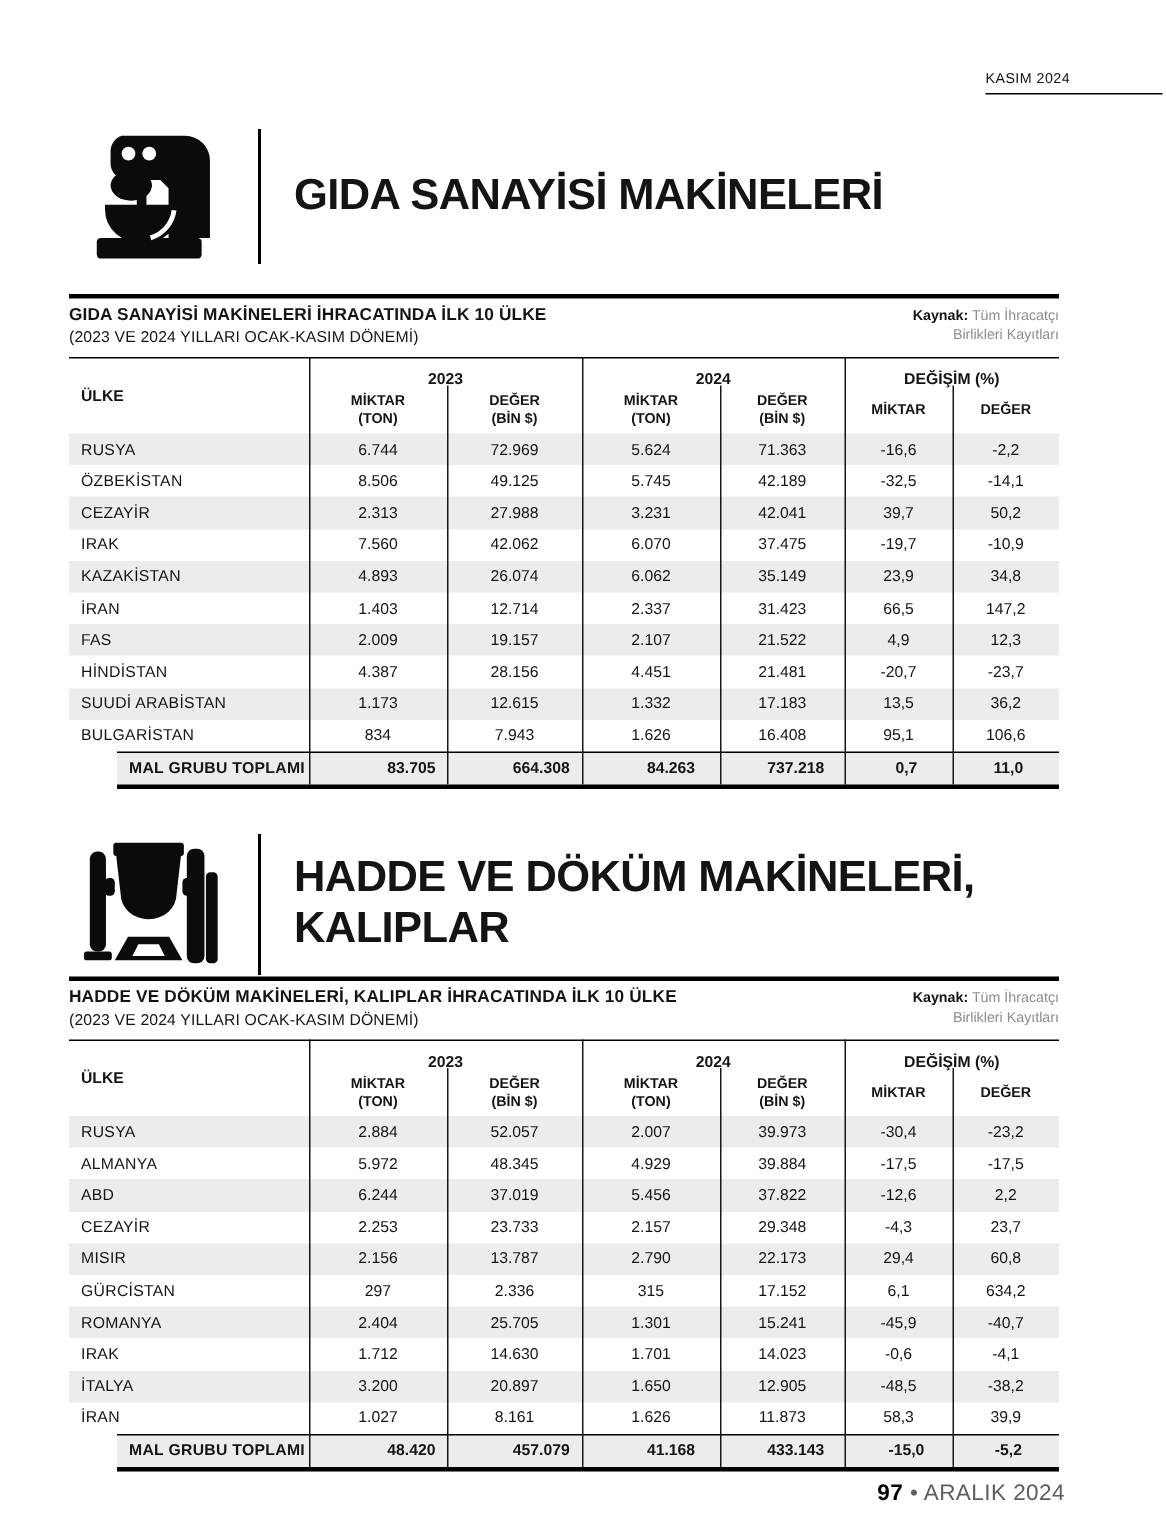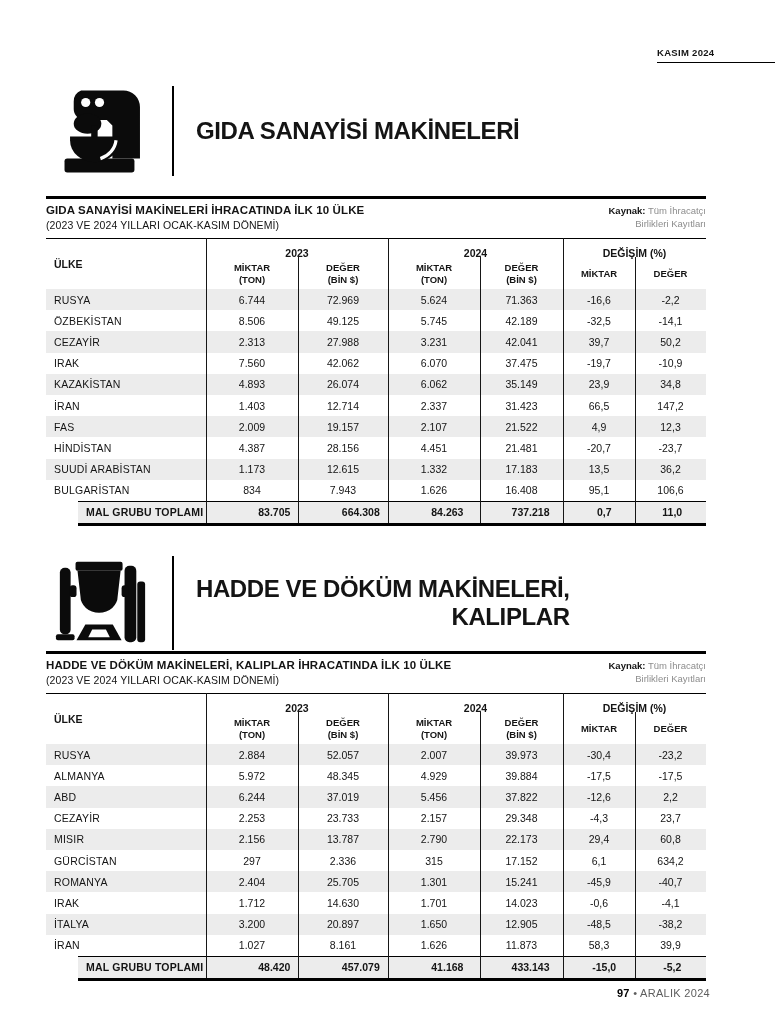--- a/index.html
+++ b/index.html
@@ -3,30 +3,30 @@
 <meta charset="utf-8">
 <style>
   html,body{margin:0;padding:0;}
   body{
     width:777px;height:1024px;position:relative;background:#ffffff;
     font-family:"Liberation Sans", sans-serif;color:#141414;overflow:hidden;
   }
   
   .issue-tag{
     position:absolute;top:47px;left:657px;width:118px;
-    font-size:9.5px;font-weight:bold;letter-spacing:.3px;
+    font-size:9.5px;font-weight:normal;letter-spacing:.3px;
     border-bottom:1.5px solid #000;padding-bottom:4px;
   }
   
   .sec-header{position:absolute;display:flex;align-items:center;}
   #sec1-header{top:84px;left:58px;height:94px;}
   #sec2-header{top:554px;left:52px;height:98px;}
   .sec-icon{flex:0 0 auto;display:block;}
   .sec-divider{width:2px;background:#000;align-self:stretch;margin:2px 22px 2px 20px;}
-  .sec-title{font-size:24px;font-weight:bold;letter-spacing:-.4px;line-height:1.16;margin:0;text-align:right;}
+  .sec-title{font-size:29px;font-weight:bold;letter-spacing:-.4px;line-height:1.16;margin:0;}
   
   .table-block{position:absolute;left:46px;width:660px;}
   #table1{top:196px;}
   #table2{top:651px;}
   .tbl-cap{border-top:3px solid #000;display:flex;justify-content:space-between;
     padding:5px 0 7px 0;}
   .cap-title{font-size:11.5px;font-weight:bold;letter-spacing:.1px;}
   .cap-sub{font-size:10.5px;margin-top:3px;letter-spacing:.1px;}
   .cap-src{text-align:right;font-size:9.5px;line-height:1.4;color:#8d8d8d;white-space:nowrap;}
   .cap-src .src-label{color:#141414;font-weight:bold;text-align:center;}
@@ -53,21 +53,21 @@
   .td.c1{width:92px;} .td.c2{width:90px;} .td.c3{width:92px;}
   .td.c4{width:83px;} .td.c5{width:72px;} .td.c6{width:71px;}
   .tr.total{font-weight:bold;background:#ececec !important;border-top:1px solid #000;
     border-bottom:3px solid #000;height:21px;margin-left:32px;}
   
   .vl{position:absolute;top:0;bottom:3px;width:1px;background:#161616;}
   .vl.partial{top:19px;}
   .vl.p160{left:160px;} .vl.p342{left:342px;} .vl.p517{left:517px;}
   .vl.p252{left:252px;} .vl.p434{left:434px;} .vl.p589{left:589px;}
   
-  .page-footer{position:absolute;top:987px;right:67px;font-size:11px;color:#5d5d5d;letter-spacing:.3px;}
+  .page-footer{position:absolute;top:987px;right:67px;font-size:15px;color:#5d5d5d;letter-spacing:.3px;}
   .page-footer .pn{color:#000;font-weight:bold;}
 </style>
 </head>
 <body>
 
 <div class="issue-tag">KASIM 2024</div>
 
 <div class="sec-header" id="sec1-header">
   <svg class="sec-icon" width="94" height="92" viewBox="0 0 100 100" aria-hidden="true">
     <path fill="#0b0b0b" d="M22,6 h48 a18,18 0 0 1 18,18 v56 h-30 v-36 l-6,-6 h-24 a12,12 0 0 1 -12,-12 v-8 a12,12 0 0 1 8,-12 z"></path>

